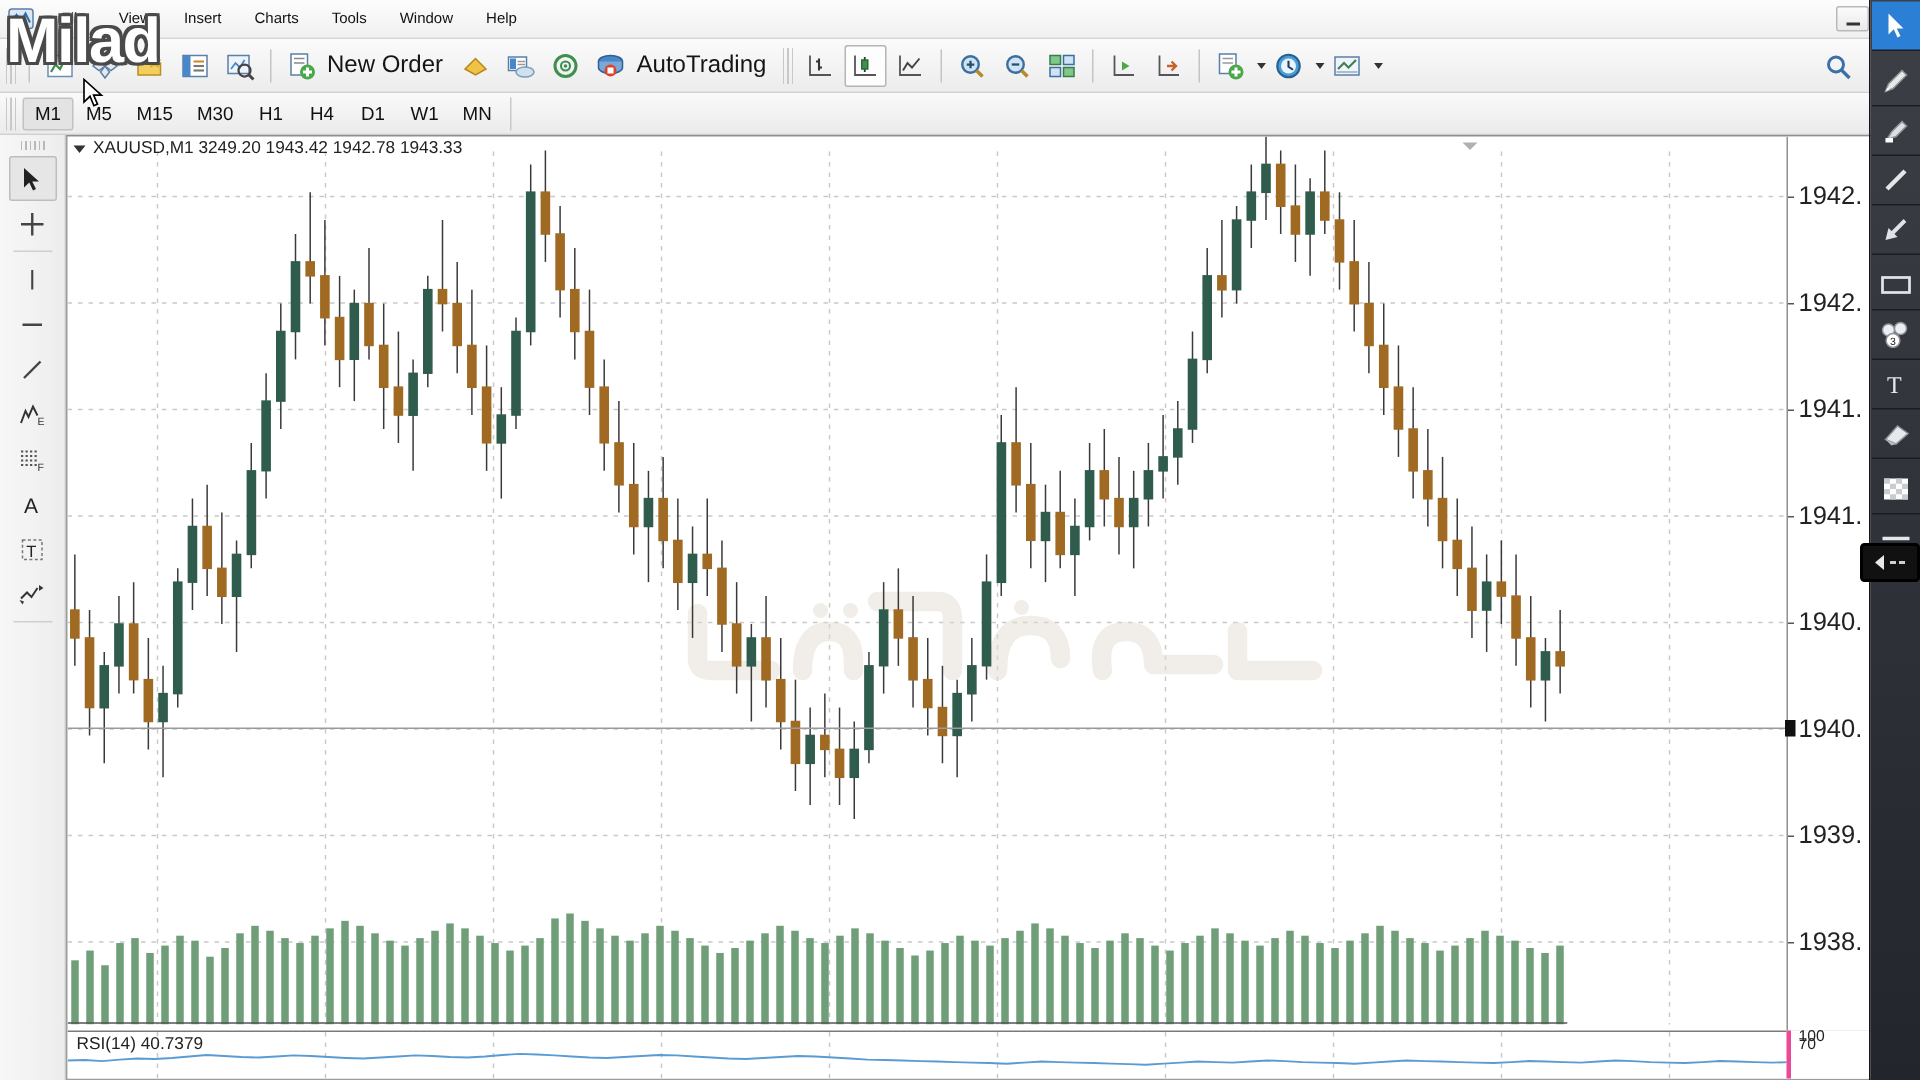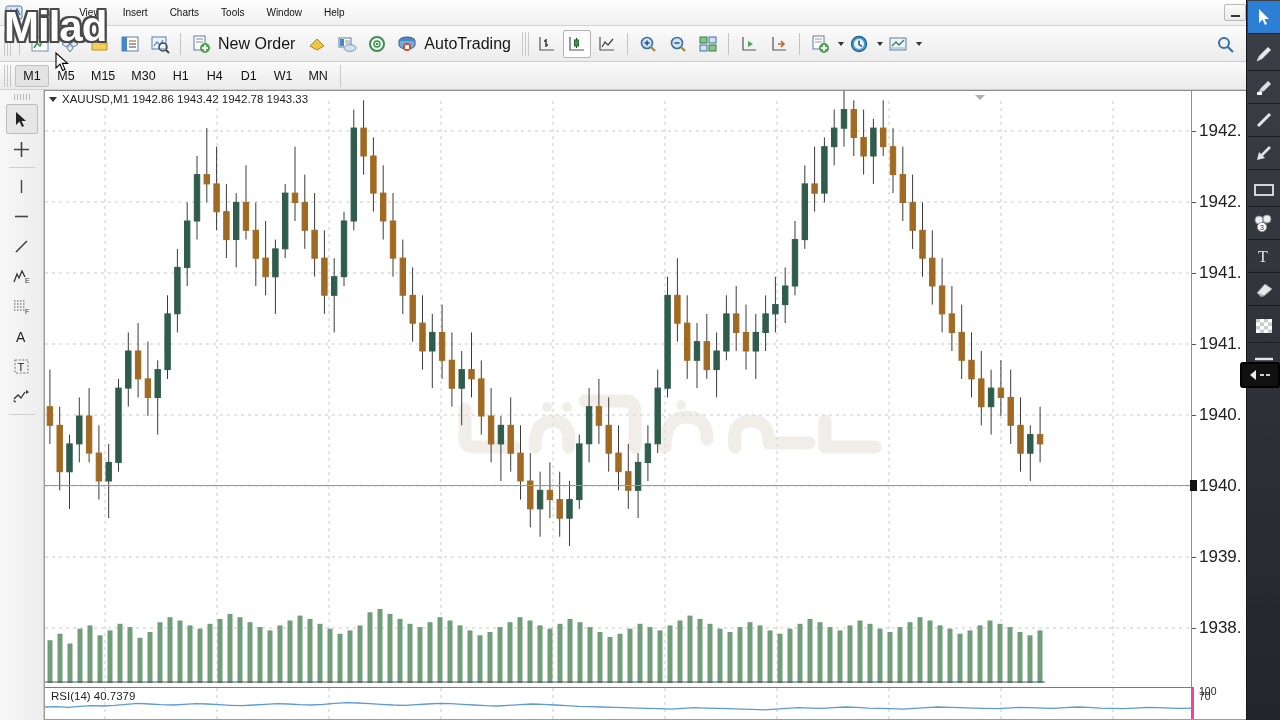--- a/index.html
+++ b/index.html
@@ -817,21 +817,21 @@
     <div class="pa-tick" style="top:182px;">1941.</div>
     <div class="pa-tick" style="top:253px;">1941.</div>
     <div class="pa-tick" style="top:324px;">1940.</div>
     <div class="pa-tick" style="top:395px;">1940.</div>
     <div class="pa-tick" style="top:466px;">1939.</div>
     <div class="pa-tick" style="top:537px;">1938.</div>
   </div>
 
   <div class="chart-header">
     <span class="hdr-caret"></span>
-    <span>XAUUSD,M1  1942.86 1943.42 1942.78 1943.33</span>
+    <span>XAUUSD,M1  3249.20 1943.42 1942.78 1943.33</span>
   </div>
   <div class="chart-close"></div>
 
   <svg class="wm-logo" viewBox="0 0 130 36">
     <ellipse cx="62" cy="16" rx="58" ry="13" fill="none" stroke="#7fb3d5" stroke-width="2"></ellipse>
     <rect x="74" y="6" width="4" height="20" fill="#2f6fa8"></rect>
     <rect x="80" y="10" width="4" height="16" fill="#4a90c8"></rect>
     <rect x="86" y="4" width="4" height="22" fill="#2f6fa8"></rect>
     <path d="M18 20 q18 -10 44 -6" stroke="#3a3a3a" fill="none" stroke-width="2"></path>
     <path d="M58 11 l8 3 -7 4 Z" fill="#3a3a3a"></path>

